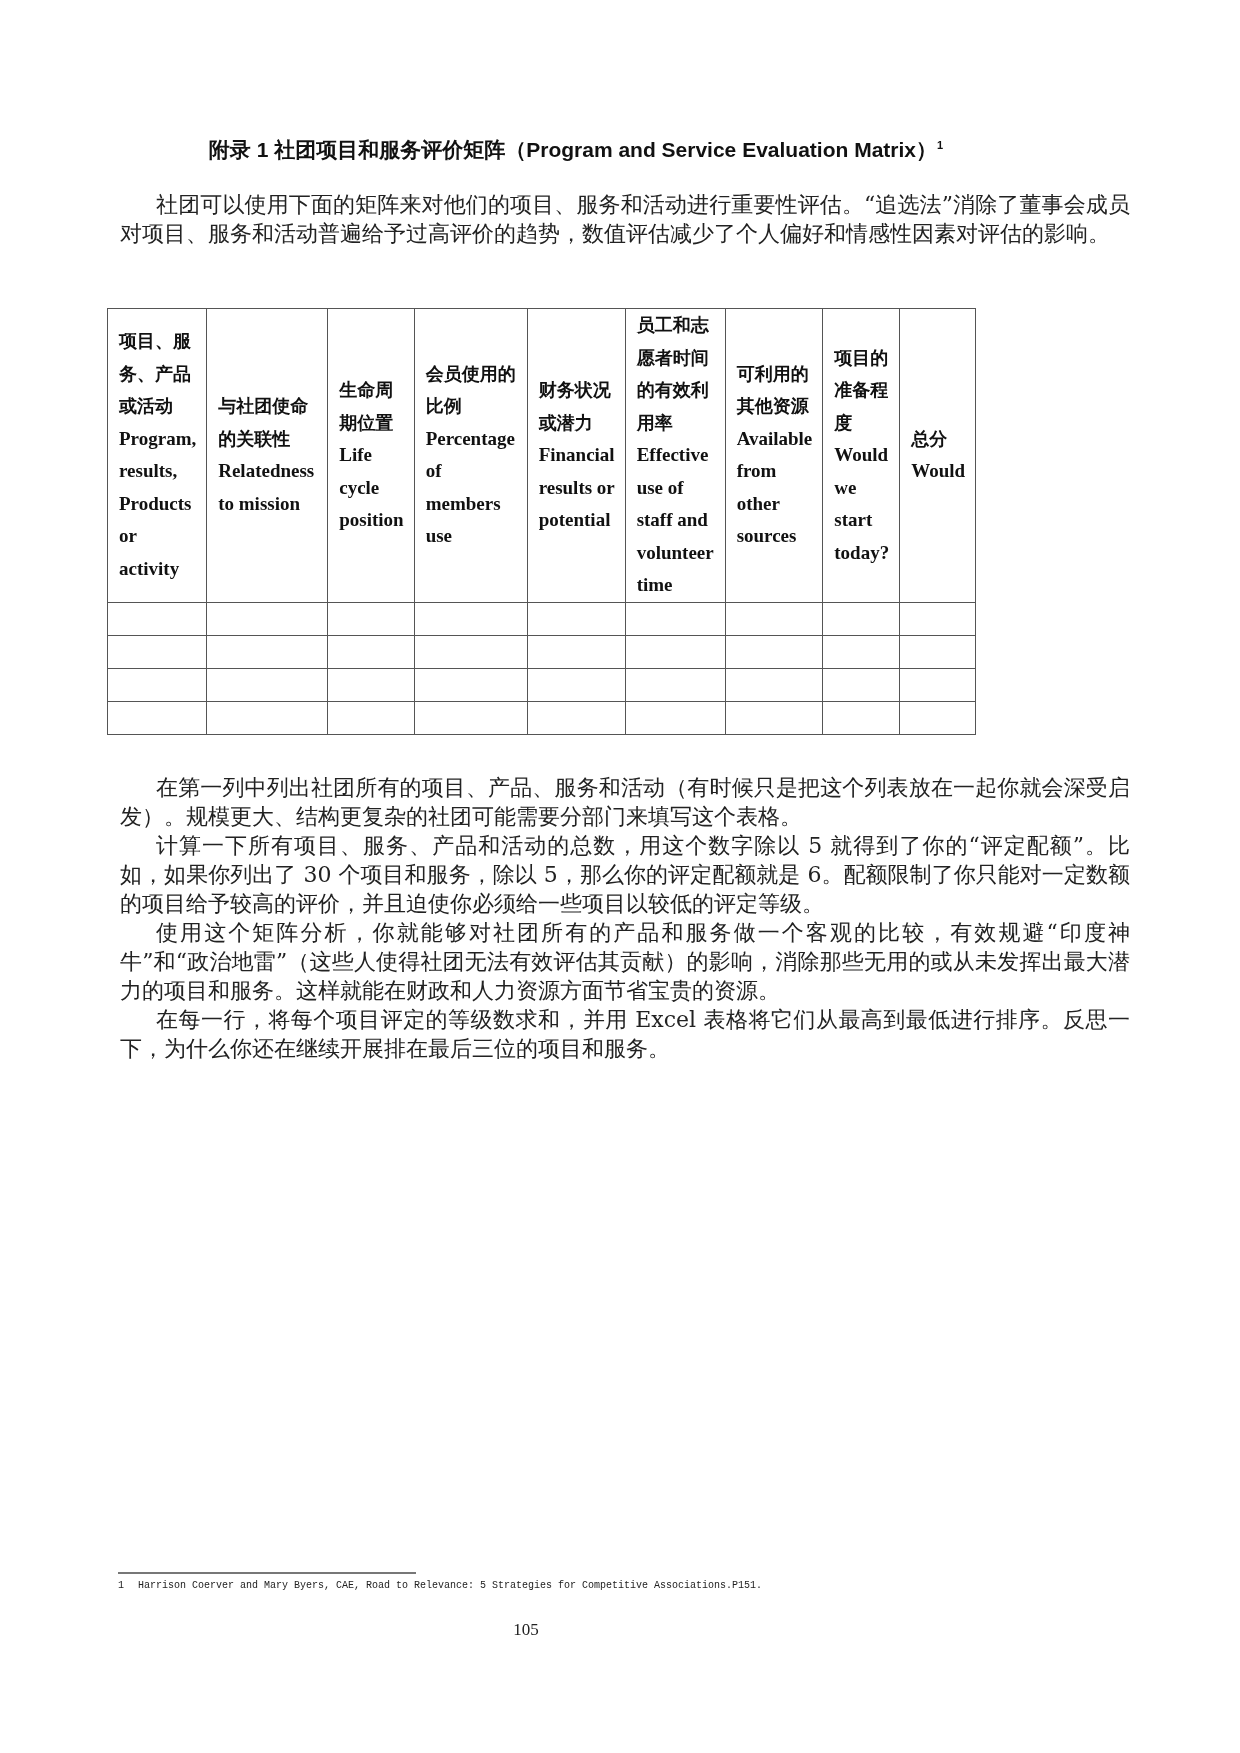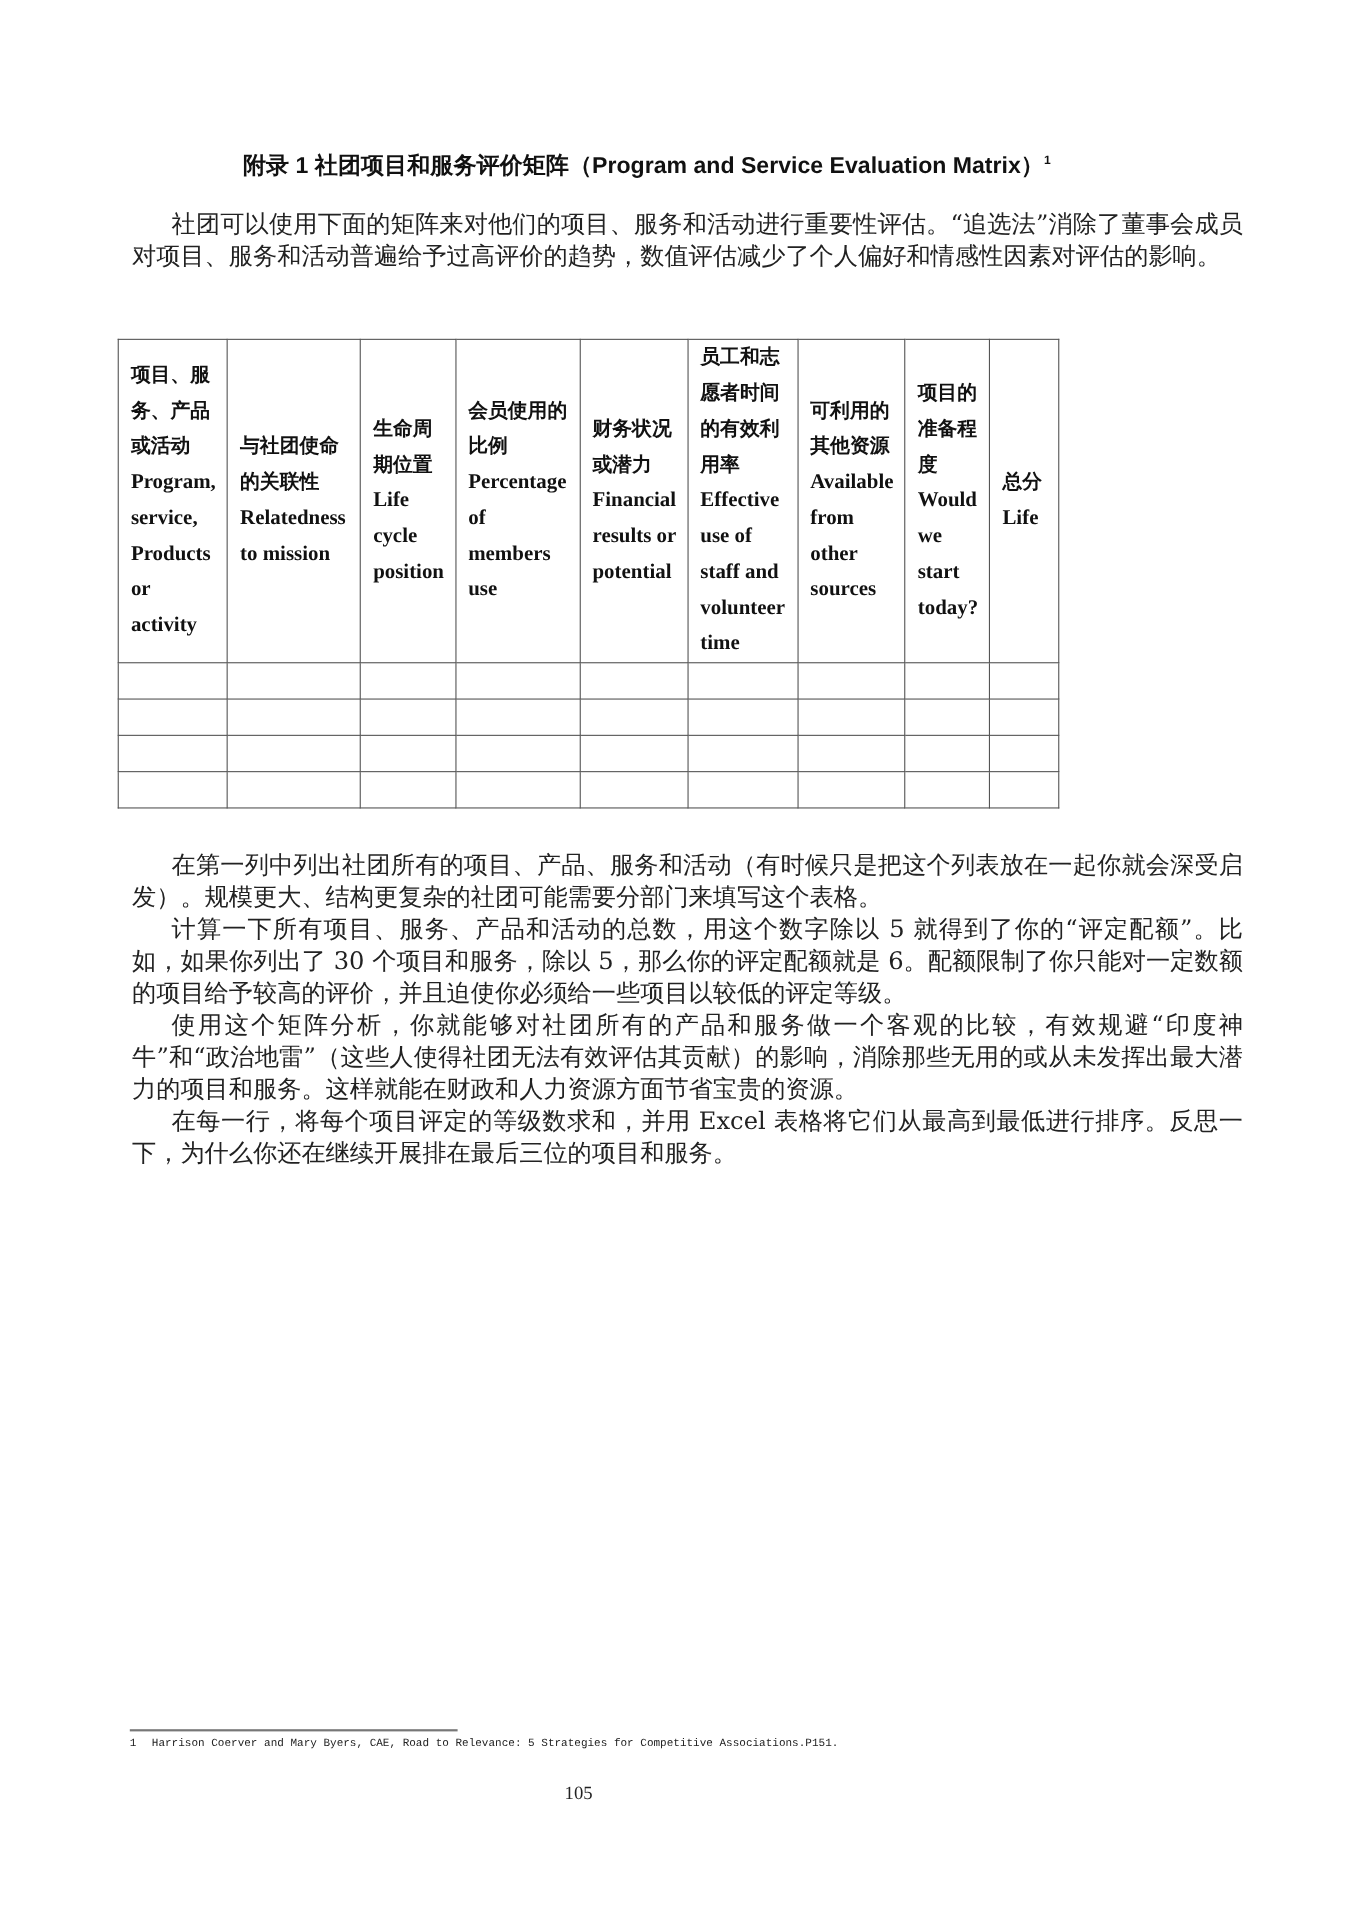--- a/index.html
+++ b/index.html
@@ -1,18 +1,18 @@
 <!DOCTYPE html>
 <html><head>
   <meta charset="utf-8">
   <style>
     html, body { margin: 0; padding: 0; background: #ffffff; }
     body { width: 1240px; height: 1753px; position: relative; overflow: hidden; color: #111; }
     .title {
-      position: absolute; left: 12px; top: 136px; width: 1152px; text-align: center;
+      position: absolute; left: 0; top: 136px; width: 1152px; text-align: center;
       font-family: "Liberation Sans", "DejaVu Sans", sans-serif; font-weight: bold; font-size: 21px;
       letter-spacing: 0px;
     }
     .title sup { font-size: 11px; vertical-align: super; }
     .para {
       position: absolute; left: 120px; width: 1010px;
       font-family: "DejaVu Serif", "Liberation Serif", serif; font-size: 22px;
       line-height: 29px; color: #222; text-align: justify;
     }
     .para p { margin: 0; text-indent: 36px; }
@@ -55,29 +55,29 @@
       <col style="width:85px">
       <col style="width:113px">
       <col style="width:98px">
       <col style="width:100px">
       <col style="width:97px">
       <col style="width:77px">
       <col style="width:63px">
   </colgroup>
   <tbody>
       <tr class="head">
-    <th><span class="zh">项目、服务、产品或活动</span><br><span>Program, service, Products or activity</span></th>
+    <th><span class="zh">项目、服务、产品或活动</span><br><span>Program, results, Products or activity</span></th>
     <th><span class="zh">与社团使命的关联性</span><br><span>Relatedness to mission</span></th>
     <th><span class="zh">生命周期位置</span><br><span>Life cycle position</span></th>
     <th><span class="zh">会员使用的比例</span><br><span>Percentage of members use</span></th>
     <th><span class="zh">财务状况或潜力</span><br><span>Financial results or potential</span></th>
     <th><span class="zh">员工和志愿者时间的有效利用率</span><br><span>Effective use of staff and volunteer time</span></th>
     <th><span class="zh">可利用的其他资源</span><br><span>Available from other sources</span></th>
     <th><span class="zh">项目的准备程度</span><br><span>Would we start today?</span></th>
-    <th><span class="zh">总分</span><br><span>Life</span></th>
+    <th><span class="zh">总分</span><br><span>Would</span></th>
   </tr>
   <tr class="body-row">
     <td></td>
         <td></td>
         <td></td>
         <td></td>
         <td></td>
         <td></td>
         <td></td>
         <td></td>

